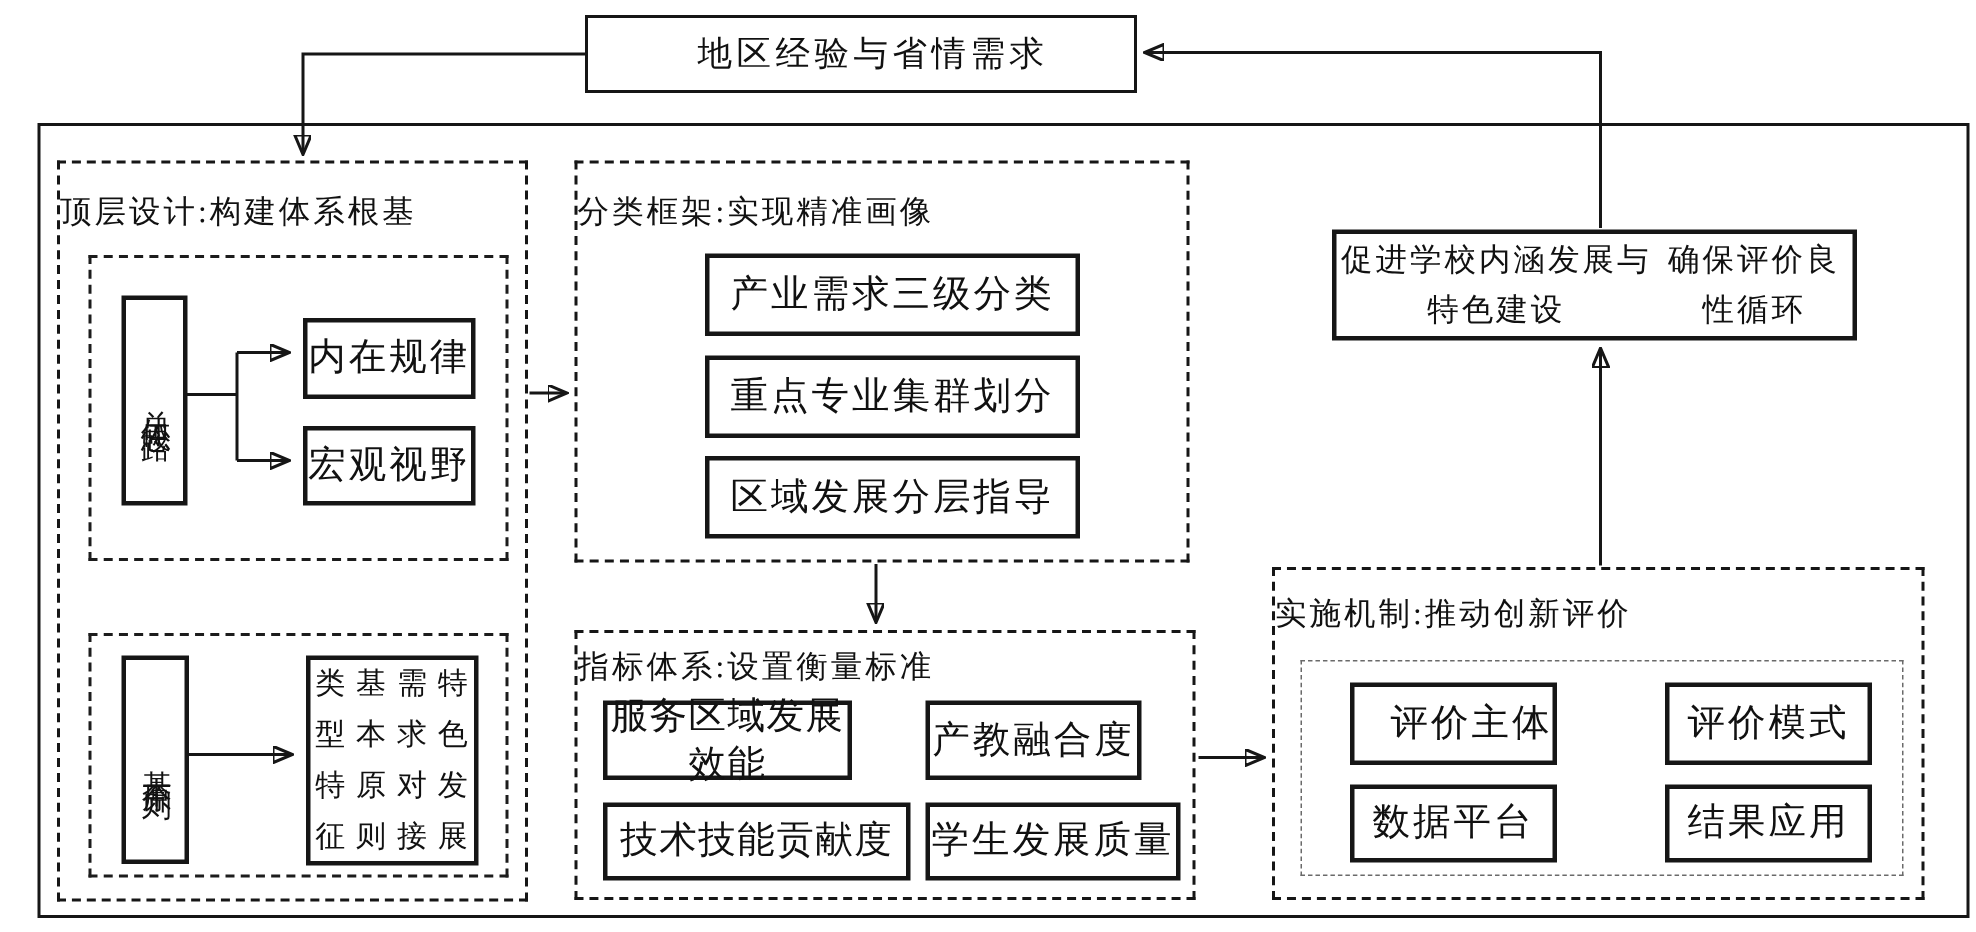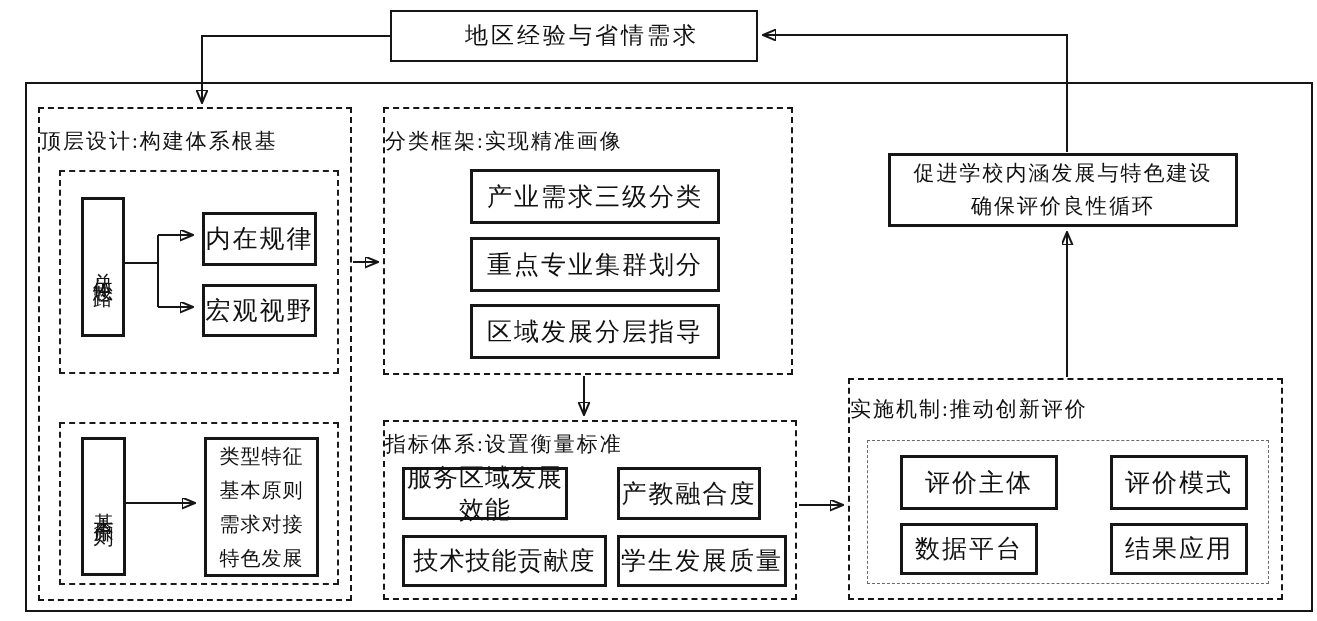--- a/index.html
+++ b/index.html
@@ -40,21 +40,21 @@
     left: 390px; top: 10px;
     width: 368px; height: 52px;
     border-width: 2px;
     font-size: 23px;
     letter-spacing: 3px;
     padding-left: 16px;
   }
   .outcome-node {
     left: 888px; top: 153px;
     width: 350px; height: 74px;
-    flex-direction: column;
+    flex-direction: row;
     font-size: 21px;
     line-height: 33px;
   }
 
   
   .section {
     position: absolute;
     border: 2px dashed #161616;
     background: transparent;
   }
@@ -92,36 +92,36 @@
     letter-spacing: 5px;
     font-size: 20px;
   }
   .v-overall { left: 20px; top: 25px; width: 44px; height: 140px; }
   .v-principles { left: 20px; top: 13px; width: 45px; height: 139px; }
 
   .n-inner-law { left: 141px; top: 40px; width: 115px; height: 54px; }
   .n-macro { left: 141px; top: 112px; width: 115px; height: 53px; }
   .n-multiline {
     left: 143px; top: 13px; width: 115px; height: 140px;
-    flex-direction: column;
+    flex-direction: row;
     font-size: 20px;
     line-height: 34px;
     letter-spacing: 1px;
   }
 
   .n-class-1 { left: 85px; top: 60px; width: 250px; height: 55px; }
   .n-class-2 { left: 85px; top: 128px; width: 250px; height: 55px; }
   .n-class-3 { left: 85px; top: 195px; width: 250px; height: 55px; }
 
   .n-ind-1 { left: 17px; top: 45px; width: 166px; height: 53px; letter-spacing: 1px; }
   .n-ind-2 { left: 232px; top: 45px; width: 144px; height: 53px; }
   .n-ind-3 { left: 17px; top: 113px; width: 205px; height: 52px; letter-spacing: 1px; }
   .n-ind-4 { left: 232px; top: 113px; width: 170px; height: 52px; }
 
-  .n-impl-1 { left: 32px; top: 14px; width: 158px; height: 55px; }
+  .n-impl-1 { left: 32px; top: 14px; width: 138px; height: 55px; justify-content: flex-end; }
   .n-impl-2 { left: 242px; top: 14px; width: 138px; height: 55px; }
   .n-impl-3 { left: 32px; top: 82px; width: 138px; height: 52px; }
   .n-impl-4 { left: 242px; top: 82px; width: 138px; height: 52px; }
 
   .wires {
     position: absolute;
     left: 0; top: 0;
     width: 1317px; height: 621px;
     pointer-events: none;
   }

